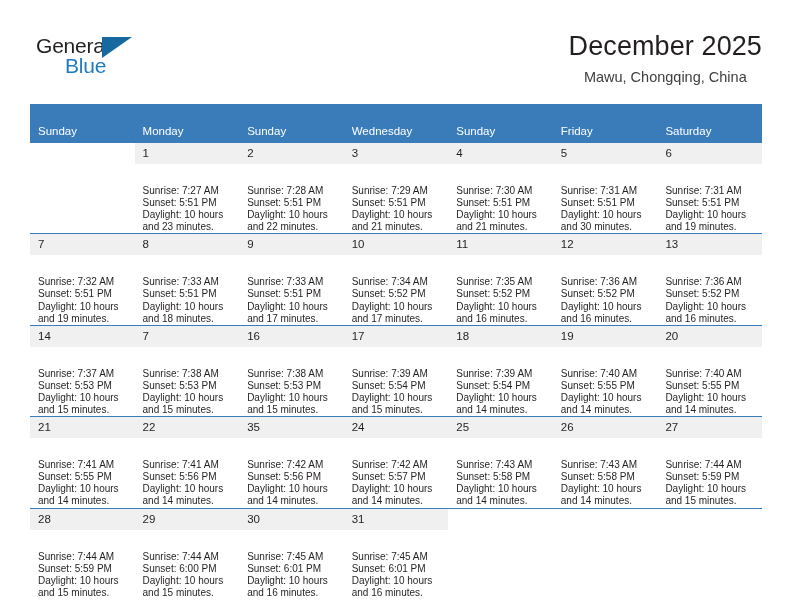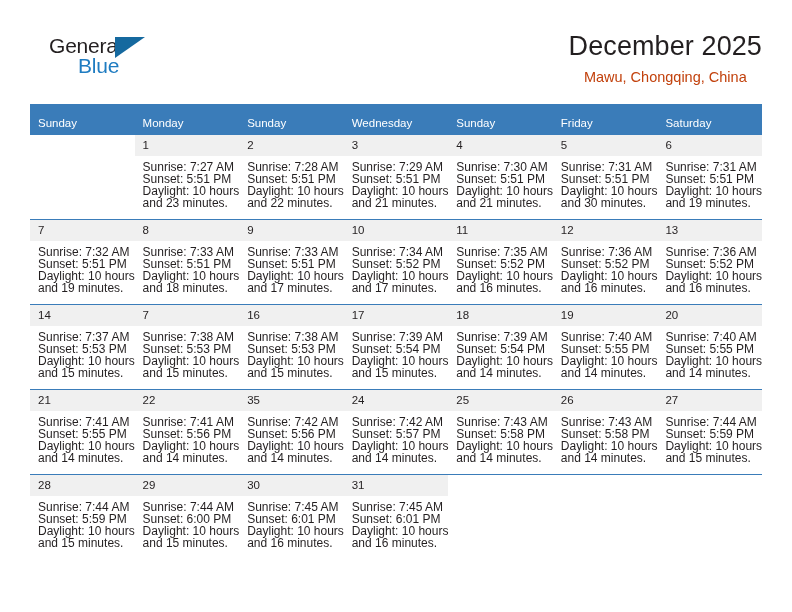--- a/index.html
+++ b/index.html
@@ -28,21 +28,20 @@
     top: 30px;
     right: 30px;
     height: 66px;
   }
   .logo {
     position: absolute;
     left: 6px;
     top: 4px;
     width: 190px;
     height: 56px;
-    margin-left: 13px;
   }
   .logo-general {
     position: absolute;
     left: 0;
     top: 0;
     font-size: 21px;
     letter-spacing: -0.2px;
     color: #231f20;
     line-height: 23px;
   }
@@ -75,42 +74,42 @@
   .month-title {
     font-size: 27px;
     font-weight: normal;
     color: #231f20;
     line-height: 32px;
     letter-spacing: 0.1px;
     white-space: nowrap;
   }
   .location-sub {
     font-size: 14.5px;
-    color: #c2410c;
+    color: #404040;
     line-height: 20px;
     margin-top: 5px;
     white-space: nowrap;
   }
 
   
   .calendar {
     position: absolute;
     left: 30px;
     top: 104px;
     width: 732px;
     border-collapse: collapse;
     table-layout: fixed;
   }
   .calendar th {
     background: #3a7cb9;
     color: #ffffff;
     font-size: 11.5px;
     font-weight: normal;
     text-align: left;
-    padding: 13px 0 5px 8px;
+    padding: 21px 0 5px 8px;
     height: 12px;
     border: none;
   }
   .calendar td {
     vertical-align: top;
     padding: 0;
     border: none;
     width: 104.57px;
     background: #ffffff;
     border-top: 1px solid #3a7cb9;
@@ -126,22 +125,22 @@
     font-size: 11.5px;
     color: #231f20;
     padding: 4px 0 4px 8px;
     height: 13px;
     line-height: 13px;
   }
   .daynum.empty {
     background: #ffffff;
   }
   .dayinfo {
-    padding: 5px 6px 0 8px;
-    font-size: 12px;
+    padding: 21px 6px 0 8px;
+    font-size: 10px;
     line-height: 12.1px;
     color: #231f20;
   }
   .dayinfo div { white-space: nowrap; }
 </style>
 </head>
 <body>
 
 <div class="page">
 

